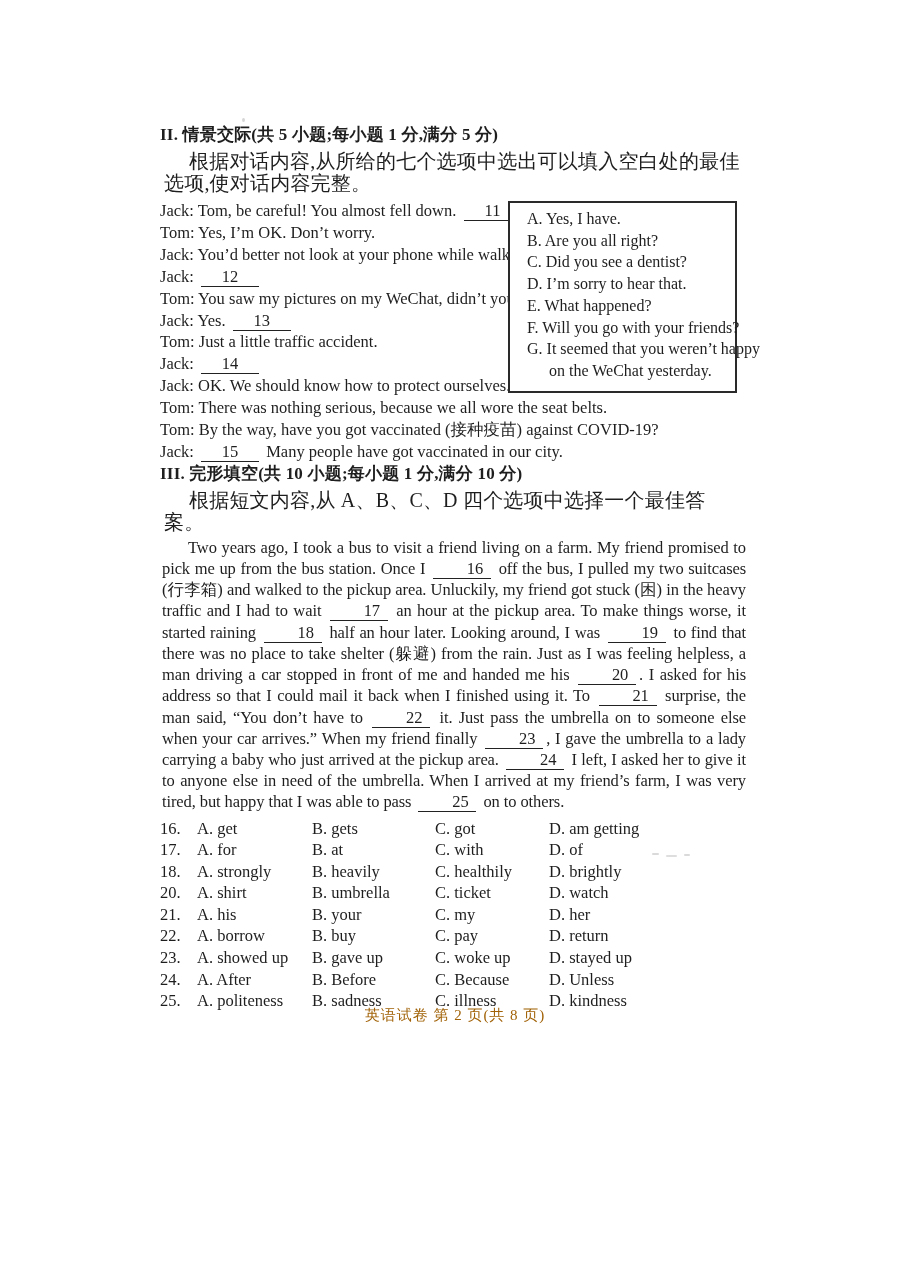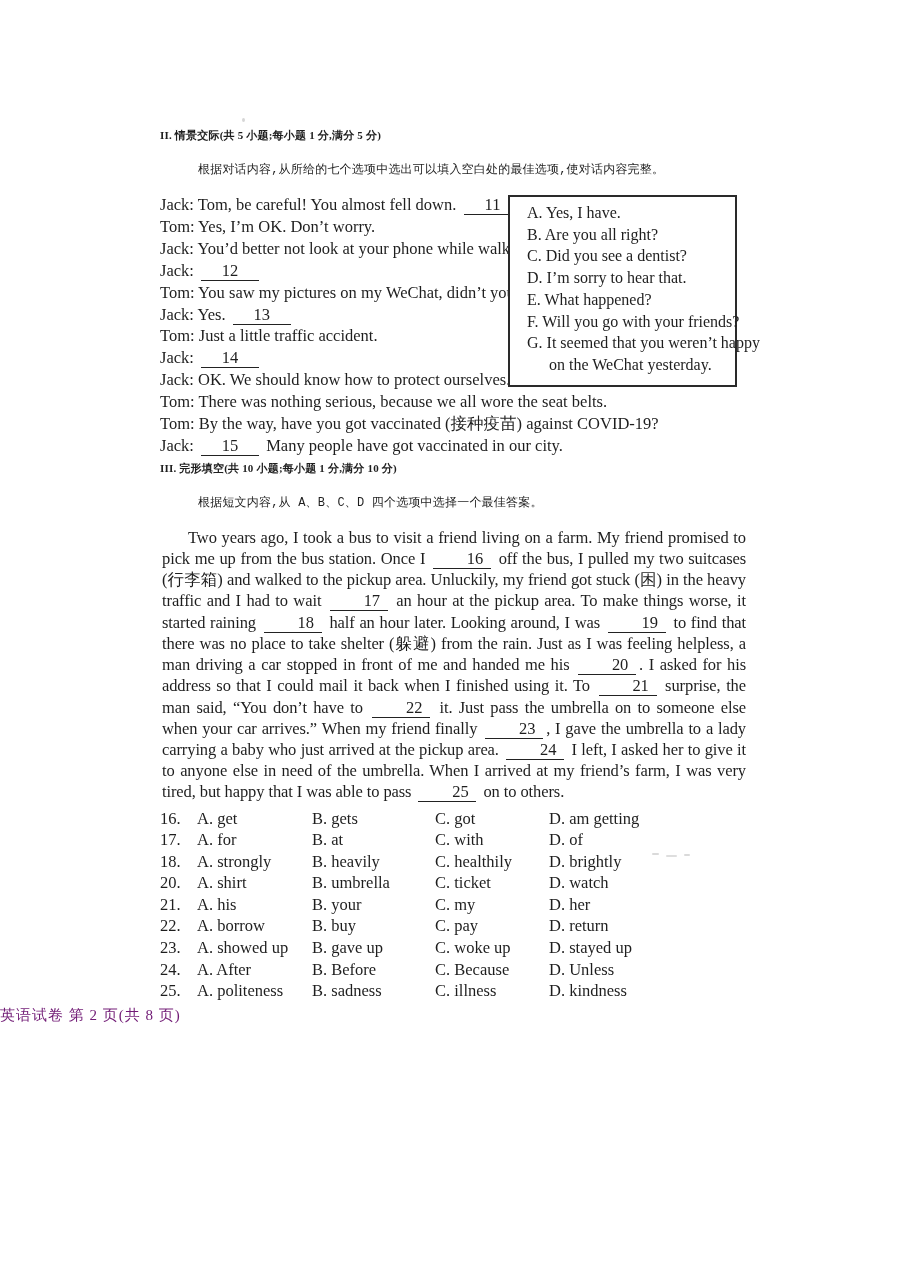--- a/index.html
+++ b/index.html
@@ -8,27 +8,26 @@
     width:910px; height:1287px;
     background:#ffffff;
     overflow:hidden;
     color:#1e1e1e;
     font-family:"Liberation Serif","DejaVu Serif",serif;
   }
   .content {
     position:absolute; left:160px; top:124px; width:588px;
   }
   h2.sec-heading {
-    margin:0; font-size:11px; font-weight:bold; line-height:22px;
+    margin:0; font-size:17px; font-weight:bold; line-height:22px;
     letter-spacing:0.2px;
   }
   p.instruction {
-    margin:13px; font-size:12px; line-height:22px; text-indent:25px;
+    margin:4px; font-size:20px; line-height:22px; text-indent:25px;
     letter-spacing:0.2px;
-    font-family:Liberation Mono, monospace;
   }
   .dialogue-wrap { position:relative; margin-top:6px; }
   .dline {
     margin:0; font-size:16.5px; line-height:21.9px; white-space:nowrap;
   }
   .options-box {
     position:absolute; top:1px; right:11px;
     width:208px; height:178px;
     border:2px solid #2a2a2a;
     padding:5px 0 5px 17px;
@@ -53,21 +52,21 @@
     display:inline-block;
     min-width:46px;
     padding:0 6px;
     margin:0 3px;
     text-align:center;
     border-bottom:1.5px solid #222;
     line-height:18px;
   }
   .footer {
     position:absolute; left:0; top:1006px; width:910px;
-    font-size:15px; color:#701a75;
+    text-align:center; font-size:15px; color:#a16207;
     letter-spacing:1px;
   }
   
   .artifact { position:absolute; background:#b5b5b5; border-radius:50%; }
   .a1 { left:242px; top:118px; width:3px; height:4px; opacity:.55; }
   .a2 { left:652px; top:853px; width:7px; height:2px; opacity:.5; border-radius:1px; }
   .a3 { left:666px; top:855px; width:11px; height:2px; opacity:.45; border-radius:1px; }
   .a4 { left:684px; top:854px; width:6px; height:2px; opacity:.5; border-radius:1px; }
 </style>
 </head>

